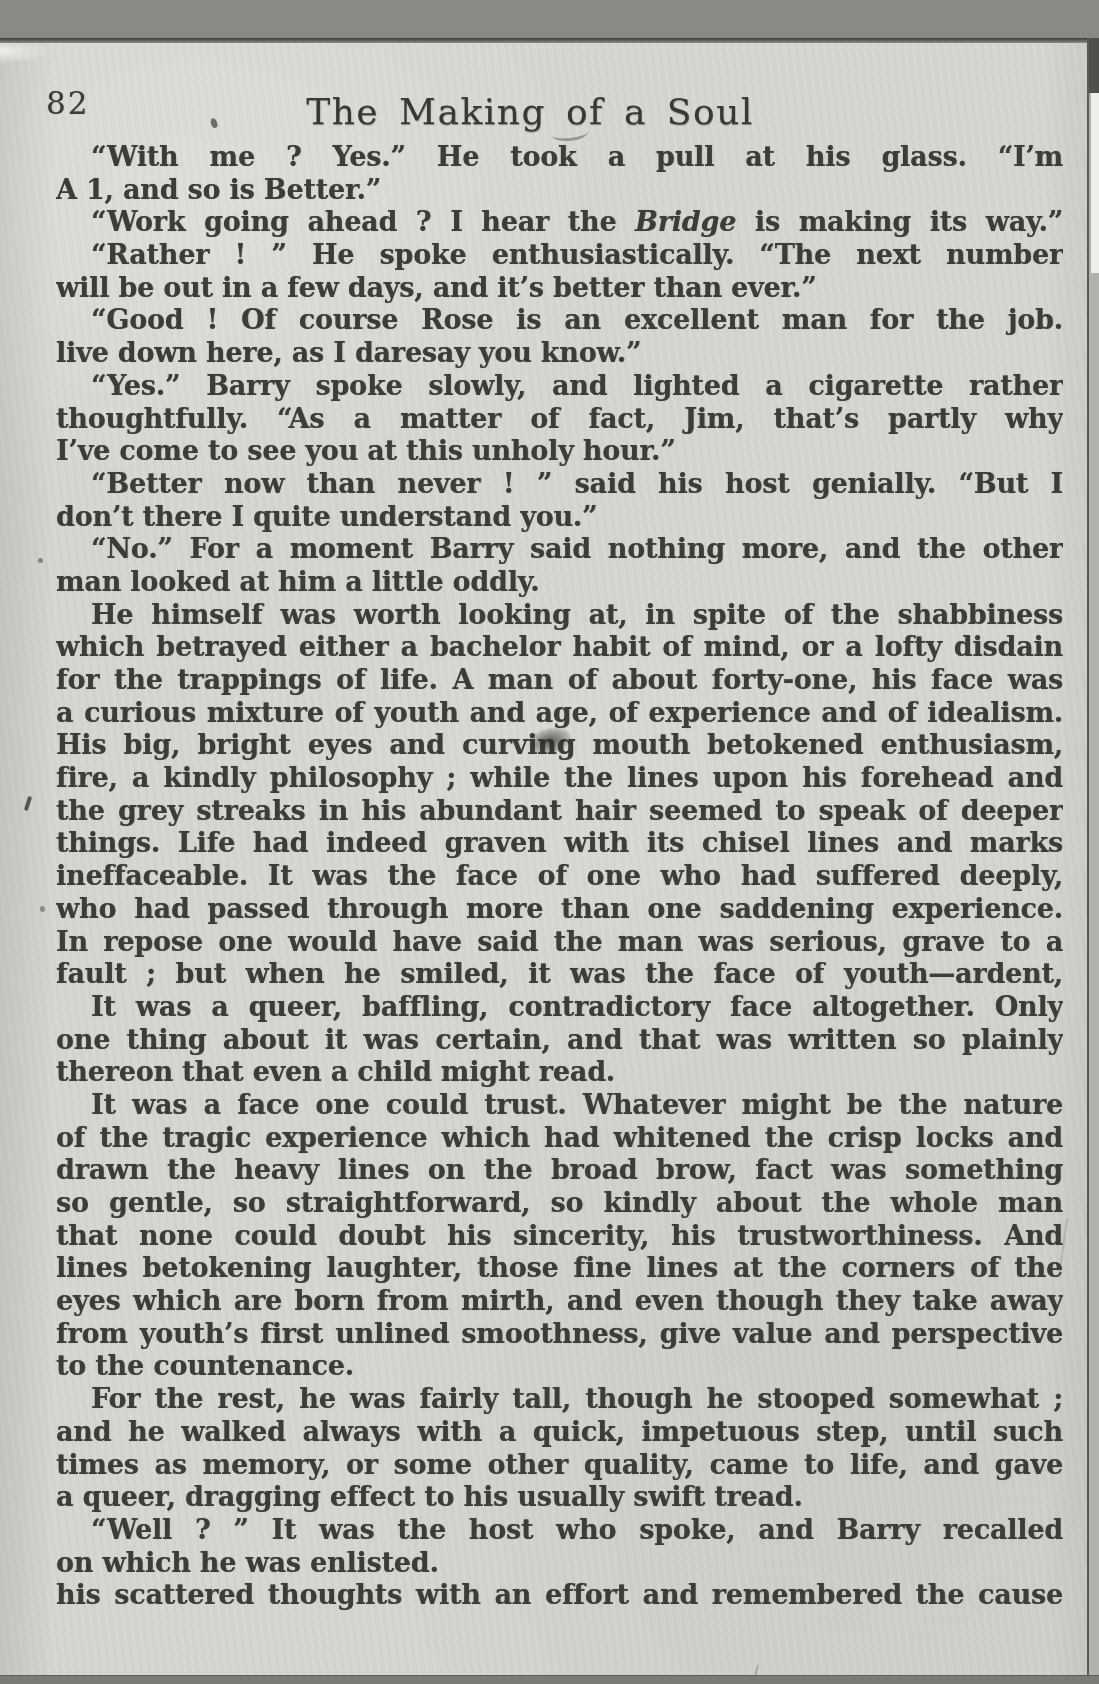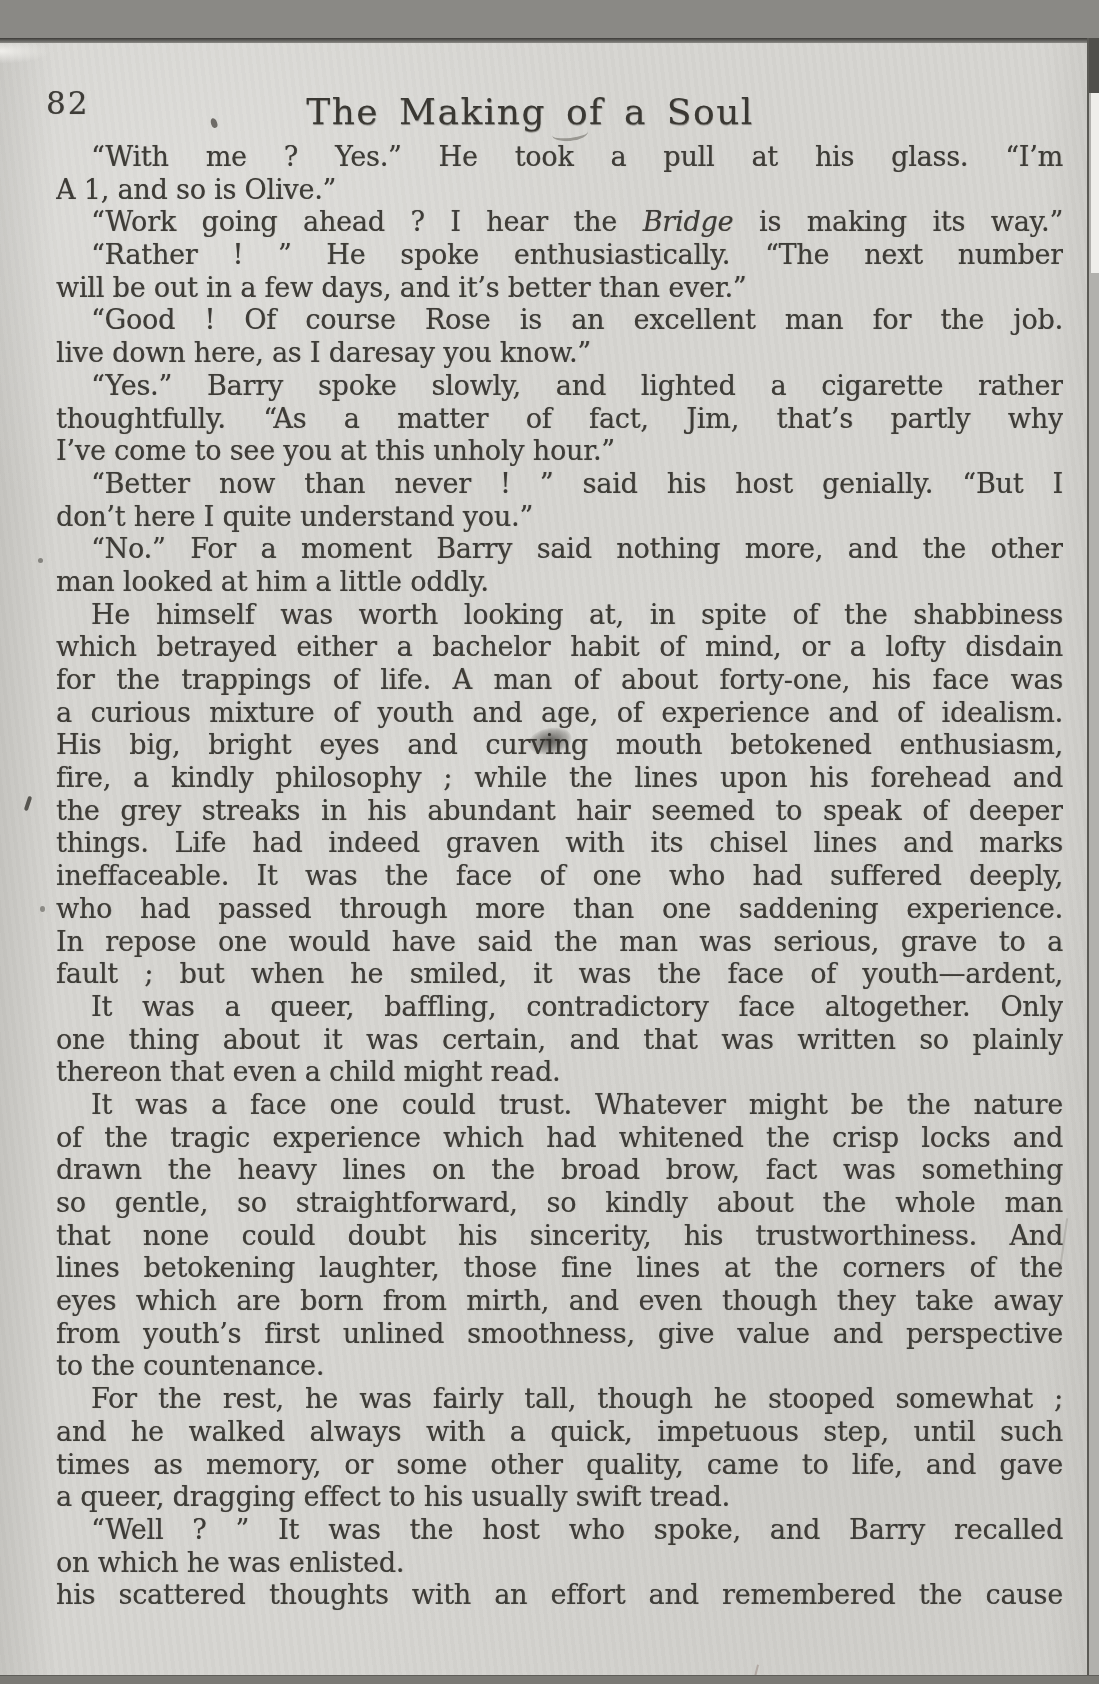--- a/index.html
+++ b/index.html
@@ -34,20 +34,21 @@
   }
   .textblock{
     position:absolute;left:56px;top:103px;width:1007px;
     font-size:27px;letter-spacing:-0.2px;
     text-shadow:0.3px 0.4px 0.7px rgba(62,60,55,0.62);
   }
   .line{
     height:32.7px;line-height:32.7px;overflow:hidden;
     text-align:justify;text-align-last:justify;
     white-space:normal;
+    font-weight:bold;
   }
   .line.first{padding-left:35px;}
   .line.last{text-align-last:left;}
   .line i{font-style:italic;}
   
   .edge-top{position:absolute;left:0;top:0;width:1099px;height:5px;
     background:linear-gradient(to bottom,#3c3b38,#8a8985);}
   .edge-top-white{position:absolute;left:0;top:5px;width:48px;height:20px;
     background:radial-gradient(ellipse at 0% 40%, rgba(244,243,239,0.9), rgba(244,243,239,0) 75%);}
   .edge-bottom{position:absolute;left:0;bottom:0;width:1099px;height:8px;
@@ -79,31 +80,31 @@
 <body>
 
 <div class="page">
   <header>
     <span class="pagenum">82</span>
     <h1 class="title">The Making of a Soul</h1>
   </header>
 
   <main class="textblock">
       <div class="line first">“With me ?  Yes.”  He took a pull at his glass.  “I’m</div>
-      <div class="line last">A 1, and so is Olive.”</div>
+      <div class="line last">A 1, and so is Better.”</div>
       <div class="line first">“Work going ahead ?  I hear the <i>Bridge</i> is making its way.”</div>
       <div class="line first">“Rather ! ”  He spoke enthusiastically.  “The next number</div>
       <div class="line last">will be out in a few days, and it’s better than ever.”</div>
       <div class="line first">“Good !  Of course Rose is an excellent man for the job.</div>
       <div class="line last">live down here, as I daresay you know.”</div>
       <div class="line first">“Yes.”  Barry spoke slowly, and lighted a cigarette rather</div>
       <div class="line">thoughtfully.  “As a matter of fact, Jim, that’s partly why</div>
       <div class="line last">I’ve come to see you at this unholy hour.”</div>
       <div class="line first">“Better now than never ! ”  said his host genially.  “But I</div>
-      <div class="line last">don’t here I quite understand you.”</div>
+      <div class="line last">don’t there I quite understand you.”</div>
       <div class="line first">“No.”  For a moment Barry said nothing more, and the other</div>
       <div class="line last">man looked at him a little oddly.</div>
       <div class="line first">He himself was worth looking at, in spite of the shabbiness</div>
       <div class="line">which betrayed either a bachelor habit of mind, or a lofty disdain</div>
       <div class="line">for the trappings of life.  A man of about forty-one, his face was</div>
       <div class="line">a curious mixture of youth and age, of experience and of idealism.</div>
       <div class="line">His big, bright eyes and curving mouth betokened enthusiasm,</div>
       <div class="line">fire, a kindly philosophy ;  while the lines upon his forehead and</div>
       <div class="line">the grey streaks in his abundant hair seemed to speak of deeper</div>
       <div class="line">things.  Life had indeed graven with its chisel lines and marks</div>

